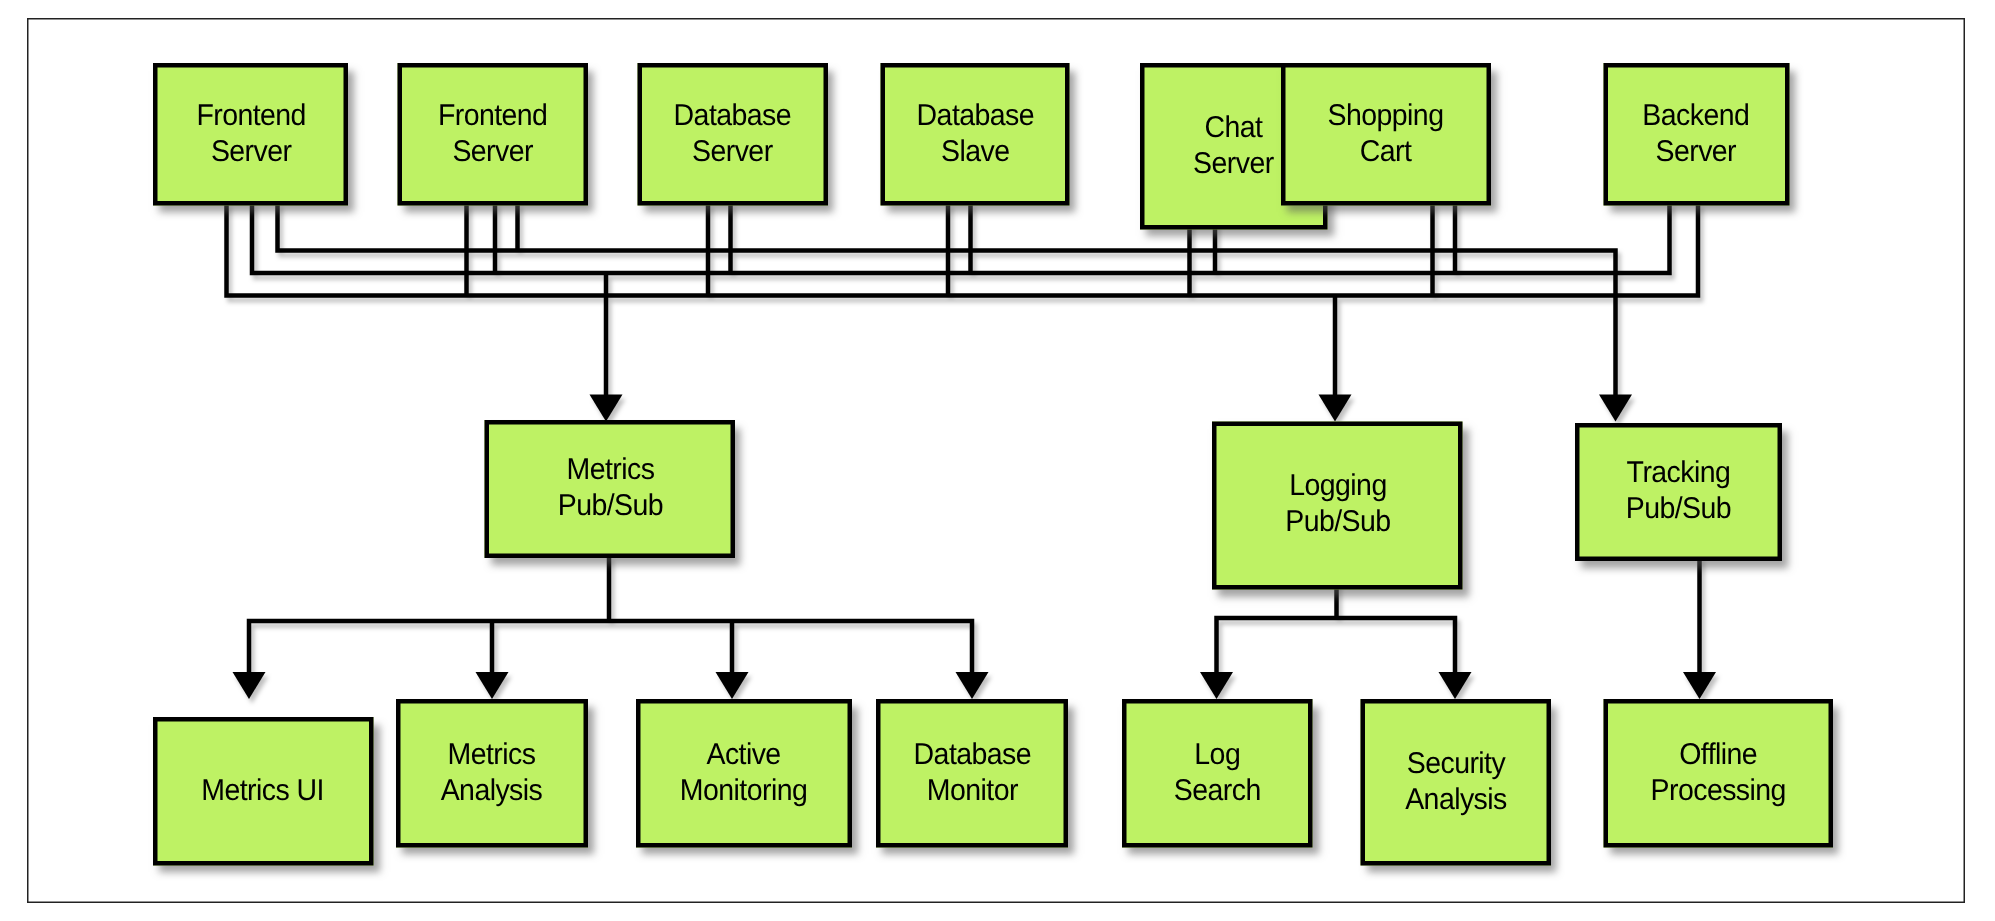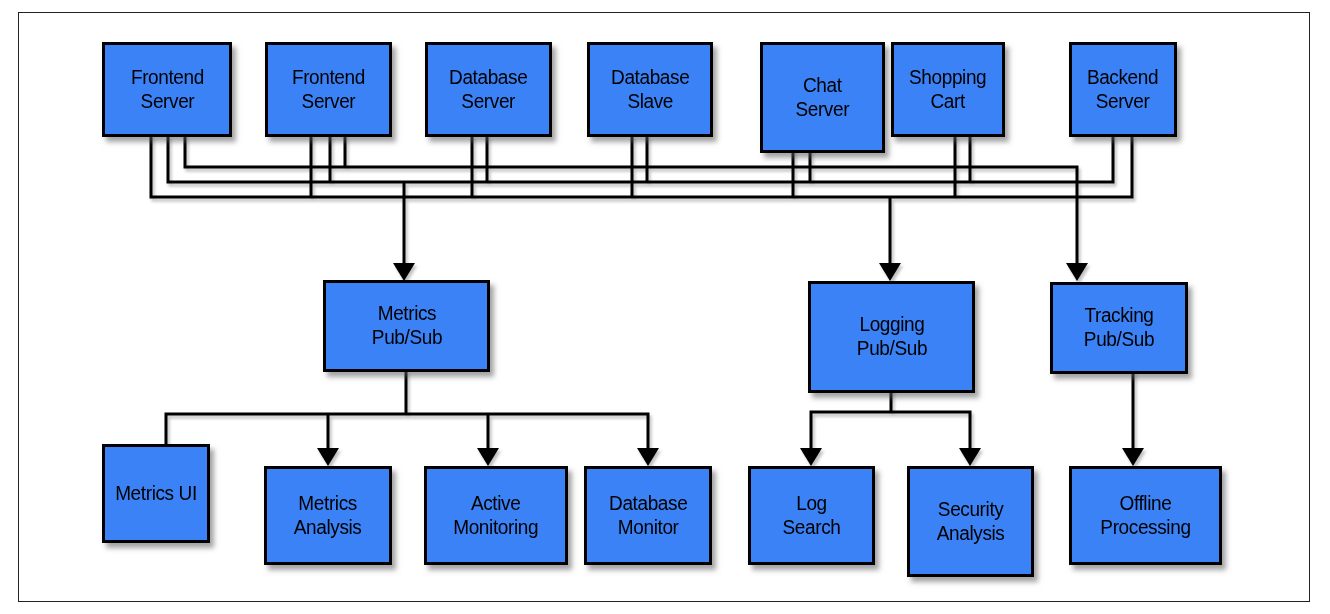--- a/index.html
+++ b/index.html
@@ -6,21 +6,21 @@
   #canvas{
     position:relative;width:1330px;height:614px;background:#ffffff;overflow:hidden;
     font-family:"Liberation Sans", sans-serif;
   }
   #frame{
     position:absolute;left:18px;top:12px;width:1292px;height:590px;
     border:1.5px solid #222;box-sizing:border-box;
   }
   .node{
     position:absolute;box-sizing:border-box;
-    background:#3b82f6;border:3px solid #000;
+    background:#bef264;border:3px solid #000;
     box-shadow:4px 5px 5px rgba(90,90,90,0.55);
     display:flex;align-items:center;justify-content:center;
     text-align:center;color:#000;
   }
   .node .lbl{
     white-space:pre-line;font-size:20px;line-height:1.18;font-weight:500;
     letter-spacing:-0.4px;transform:scaleX(0.95);
   }
   #wires{position:absolute;left:0;top:0;}
   #wires .stroke{stroke:#000;stroke-width:3;fill:none;}
@@ -104,43 +104,43 @@
 Server</span>
   </div>
   <div class="node" style="left:587px;top:42px;width:126px;height:95px">
     <span class="lbl">Database
 Slave</span>
   </div>
   <div class="node" style="left:760px;top:42px;width:125px;height:111px">
     <span class="lbl">Chat
 Server</span>
   </div>
-  <div class="node" style="left:891px;top:42px;width:114px;height:95px">
+  <div class="node" style="left:854px;top:42px;width:140px;height:95px">
     <span class="lbl">Shopping
 Cart</span>
   </div>
-  <div class="node" style="left:1069px;top:42px;width:108px;height:95px">
+  <div class="node" style="left:1069px;top:42px;width:124px;height:95px">
     <span class="lbl">Backend
 Server</span>
   </div>
 
   <div class="node" style="left:323px;top:280px;width:167px;height:92px">
     <span class="lbl">Metrics
 Pub/Sub</span>
   </div>
   <div class="node" style="left:808px;top:281px;width:167px;height:112px">
     <span class="lbl">Logging
 Pub/Sub</span>
   </div>
   <div class="node" style="left:1050px;top:282px;width:138px;height:92px">
     <span class="lbl">Tracking
 Pub/Sub</span>
   </div>
 
-  <div class="node" style="left:102px;top:444px;width:108px;height:99px">
+  <div class="node" style="left:102px;top:478px;width:147px;height:99px">
     <span class="lbl">Metrics UI</span>
   </div>
   <div class="node" style="left:264px;top:466px;width:128px;height:99px">
     <span class="lbl">Metrics
 Analysis</span>
   </div>
   <div class="node" style="left:424px;top:466px;width:144px;height:99px">
     <span class="lbl">Active
 Monitoring</span>
   </div>

